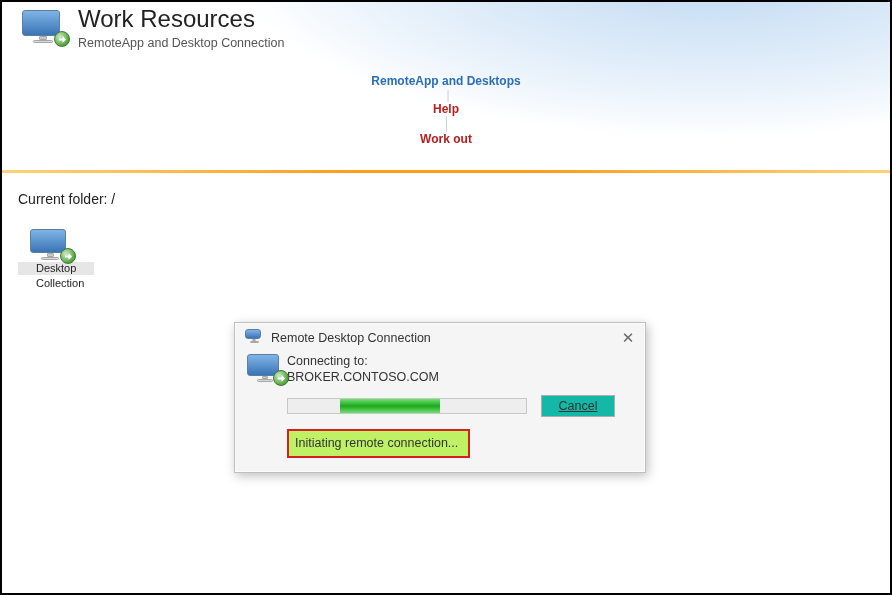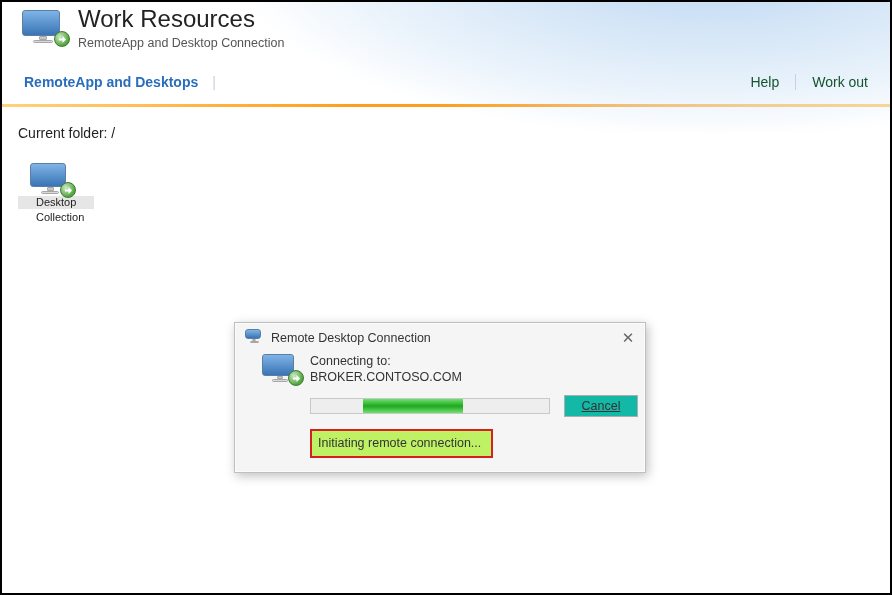--- a/index.html
+++ b/index.html
@@ -24,27 +24,28 @@
   .header {
     position:relative;
     padding:4px 0 8px 20px;
     display:flex; align-items:flex-start;
   }
   .hdr-icon { width:42px; height:42px; margin-right:14px; margin-top:4px;}
   .hdr-title   { font-size:24px; font-weight:400; color:#222; line-height:1.1;}
   .hdr-sub     { font-size:12.5px; color:#555; margin-top:4px;}
   .navrow {
     position:relative; display:flex; align-items:center;
-    padding:14px 22px 14px 22px;
-    font-size:14px;
+    padding:14px 22px 24px 22px;
+    font-size:12px;
+    flex-direction:column;
   }
   .nav-left { color:#2a6ebb; font-weight:700;}
   .nav-sep  { color:#c8d2de; margin:0 10px 0 14px;}
   .spacer   { flex:1;}
-  .nav-link { color:#14532d; font-weight:400; cursor:pointer;}
+  .nav-link { color:#b91c1c; font-weight:700; cursor:pointer;}
   .nav-div  { width:1px; height:16px; background:#c8d2de; margin:0 16px;}
   .hr-orange{
     height:3px; margin:0;
     background:linear-gradient(90deg,#ffd27a 0%, #ff9d1c 40%, #ff9d1c 60%, #ffd27a 100%);
     border:none;
   }
   .content { padding:18px 16px;}
   .crumb   { font-weight:400; font-size:14px;}
   .items   { margin-top:22px;}
   .item    { width:64px; text-align:center; cursor:pointer; user-select:none;}
@@ -81,21 +82,21 @@
     box-shadow:2px 3px 10px rgba(0,0,0,.25), 0 0 0 1px rgba(255,255,255,.6) inset;
   }
   .dlg-title{
     display:flex; align-items:center;
     padding:6px 8px 4px 10px; font-size:12.5px; color:#333;
   }
   .dlg-title-text{ margin-left:8px; flex:1;}
   .dlg-close{ width:18px; text-align:center; color:#666; cursor:pointer; font-size:15px; line-height:1;}
   .dlg-body{
     padding:4px 12px 14px 12px;
-    display:flex; align-items:flex-start; gap:12px;margin-left:15px;
+    display:flex; align-items:flex-start; gap:4px;
   }
   .dlg-text{ flex:1; font-size:12.5px; color:#333;}
   .dlg-text-row{ line-height:1.25;}
   .progress-wrap{ display:flex; align-items:center; gap:14px; margin-top:10px;}
   .progress{
     width:240px; height:16px; background:#eee; border:1px solid #c8c8c8;
     position:relative;
   }
   .progress .seg{
     position:absolute; top:0; height:100%;

